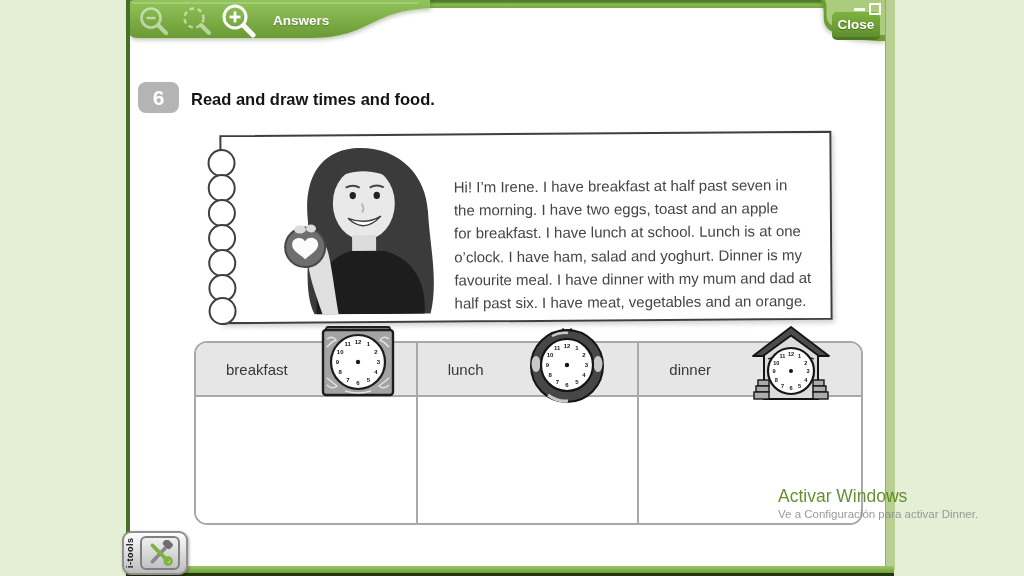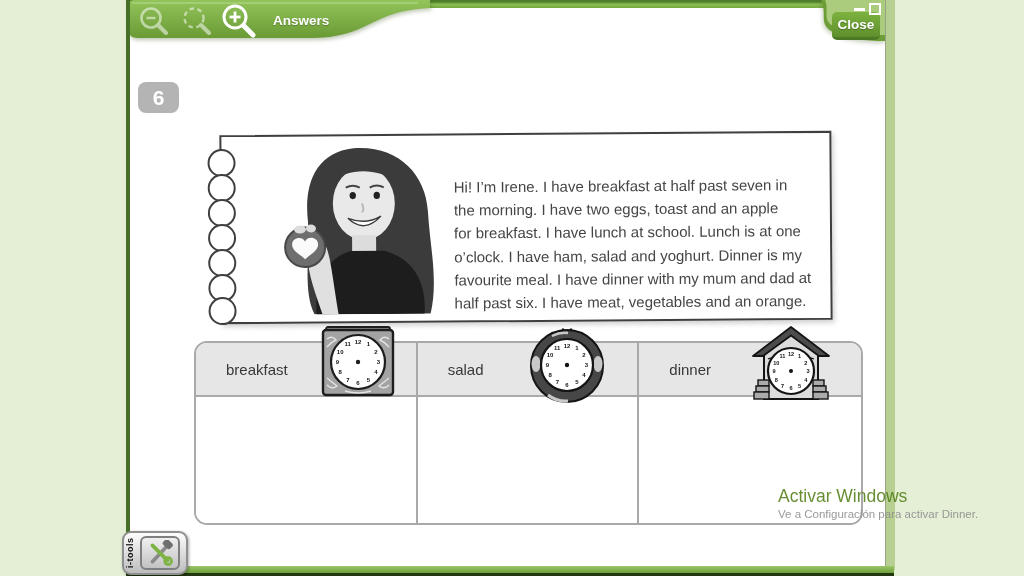--- a/index.html
+++ b/index.html
@@ -62,20 +62,21 @@
 </style>
 </head>
 <body>
 
 <div class="desktop">
   <div class="window">
 
     <div class="content">
 
       <div class="badge">6</div>
+      <div class="title">Read and draw times and food.</div>
 
       <div class="notepad">
         <span class="scallop" style="top:12px"></span>
         <span class="scallop" style="top:37px"></span>
         <span class="scallop" style="top:62px"></span>
         <span class="scallop" style="top:87px"></span>
         <span class="scallop" style="top:112px"></span>
         <span class="scallop" style="top:137px"></span>
         <span class="scallop" style="top:160px"></span>
 
@@ -105,21 +106,21 @@
 o’clock. I have ham, salad and yoghurt. Dinner is my
 favourite meal. I have dinner with my mum and dad at
 half past six. I have meat, vegetables and an orange.</div>
       </div>
 
       <div class="mealtable">
         <div class="mt-head div">
           <span>breakfast</span>
         </div>
         <div class="mt-head div">
-          <span>salad</span>
+          <span>lunch</span>
         </div>
         <div class="mt-head">
           <span>dinner</span>
         </div>
         <div class="mt-cell div"></div>
         <div class="mt-cell div"></div>
         <div class="mt-cell"></div>
       </div>
 
       <svg class="clock clock-breakfast" width="76" height="74" viewBox="0 0 76 74">

